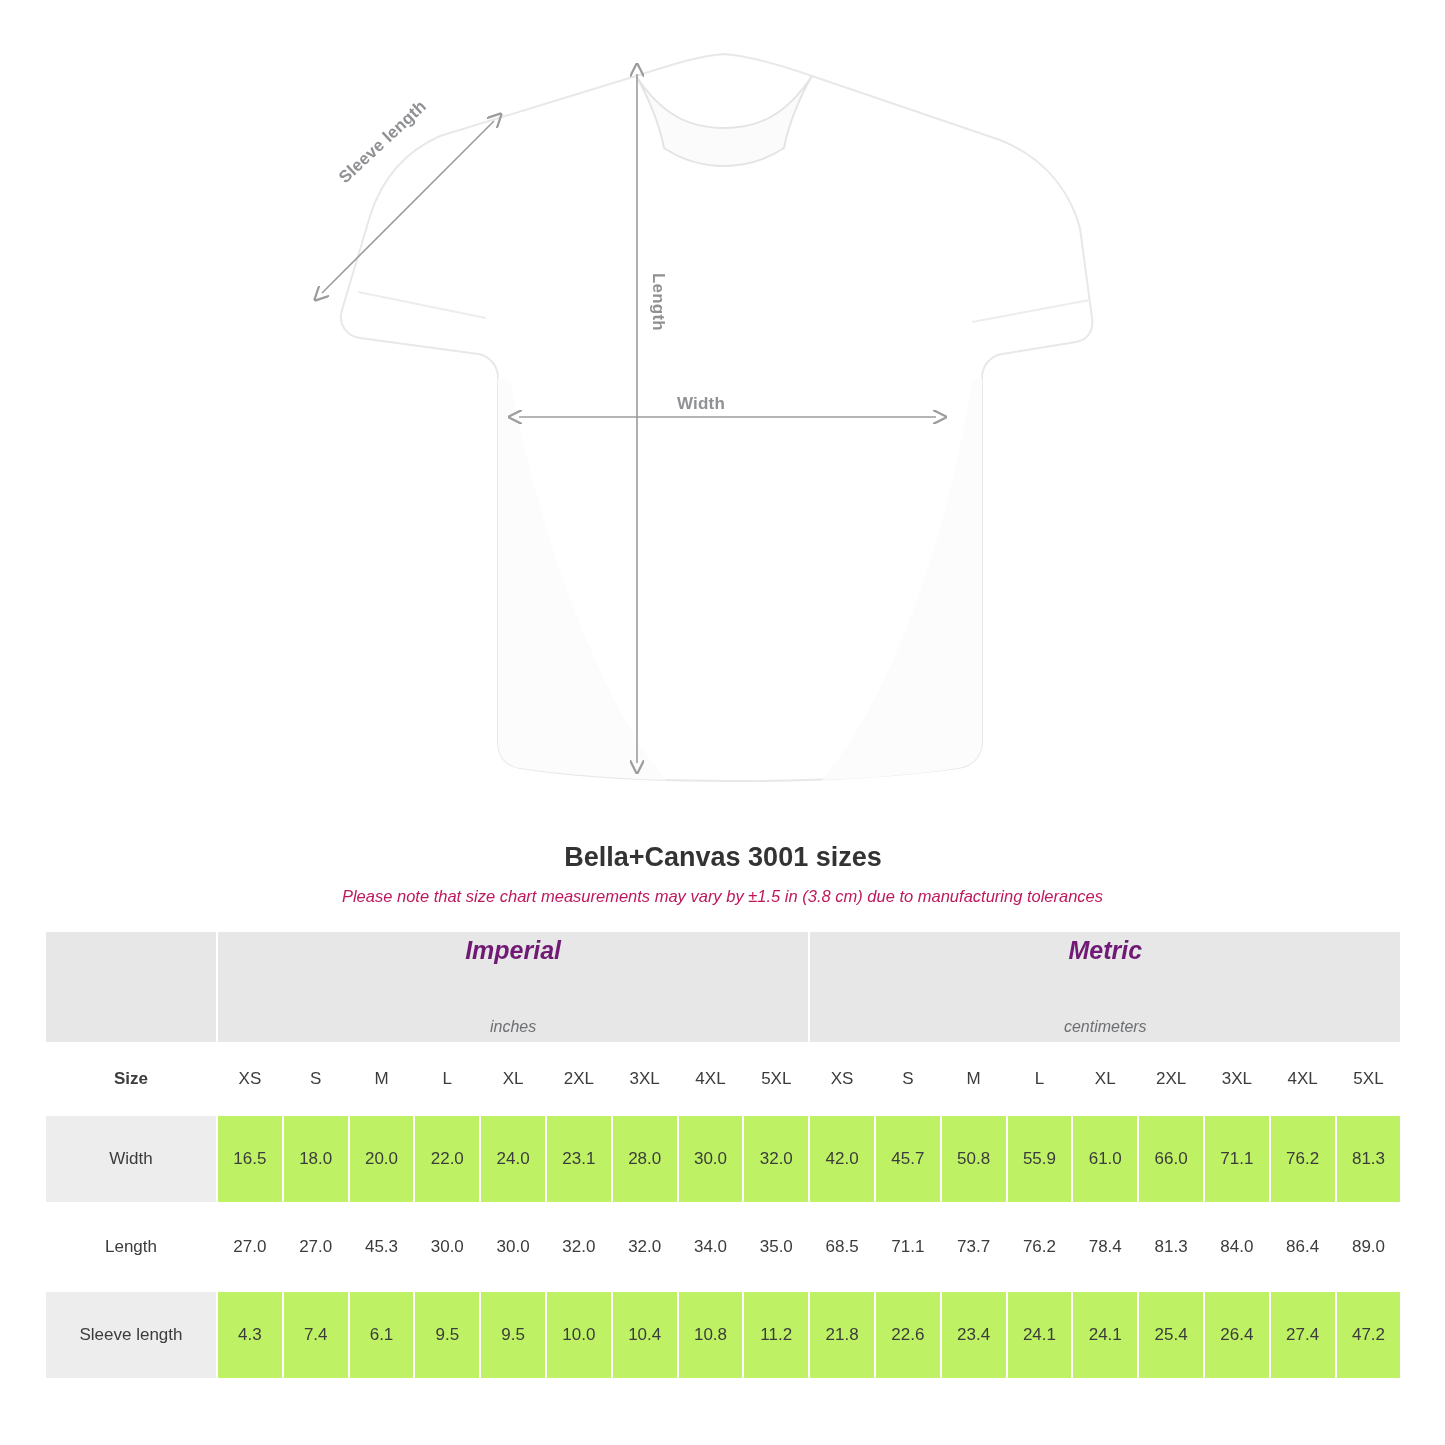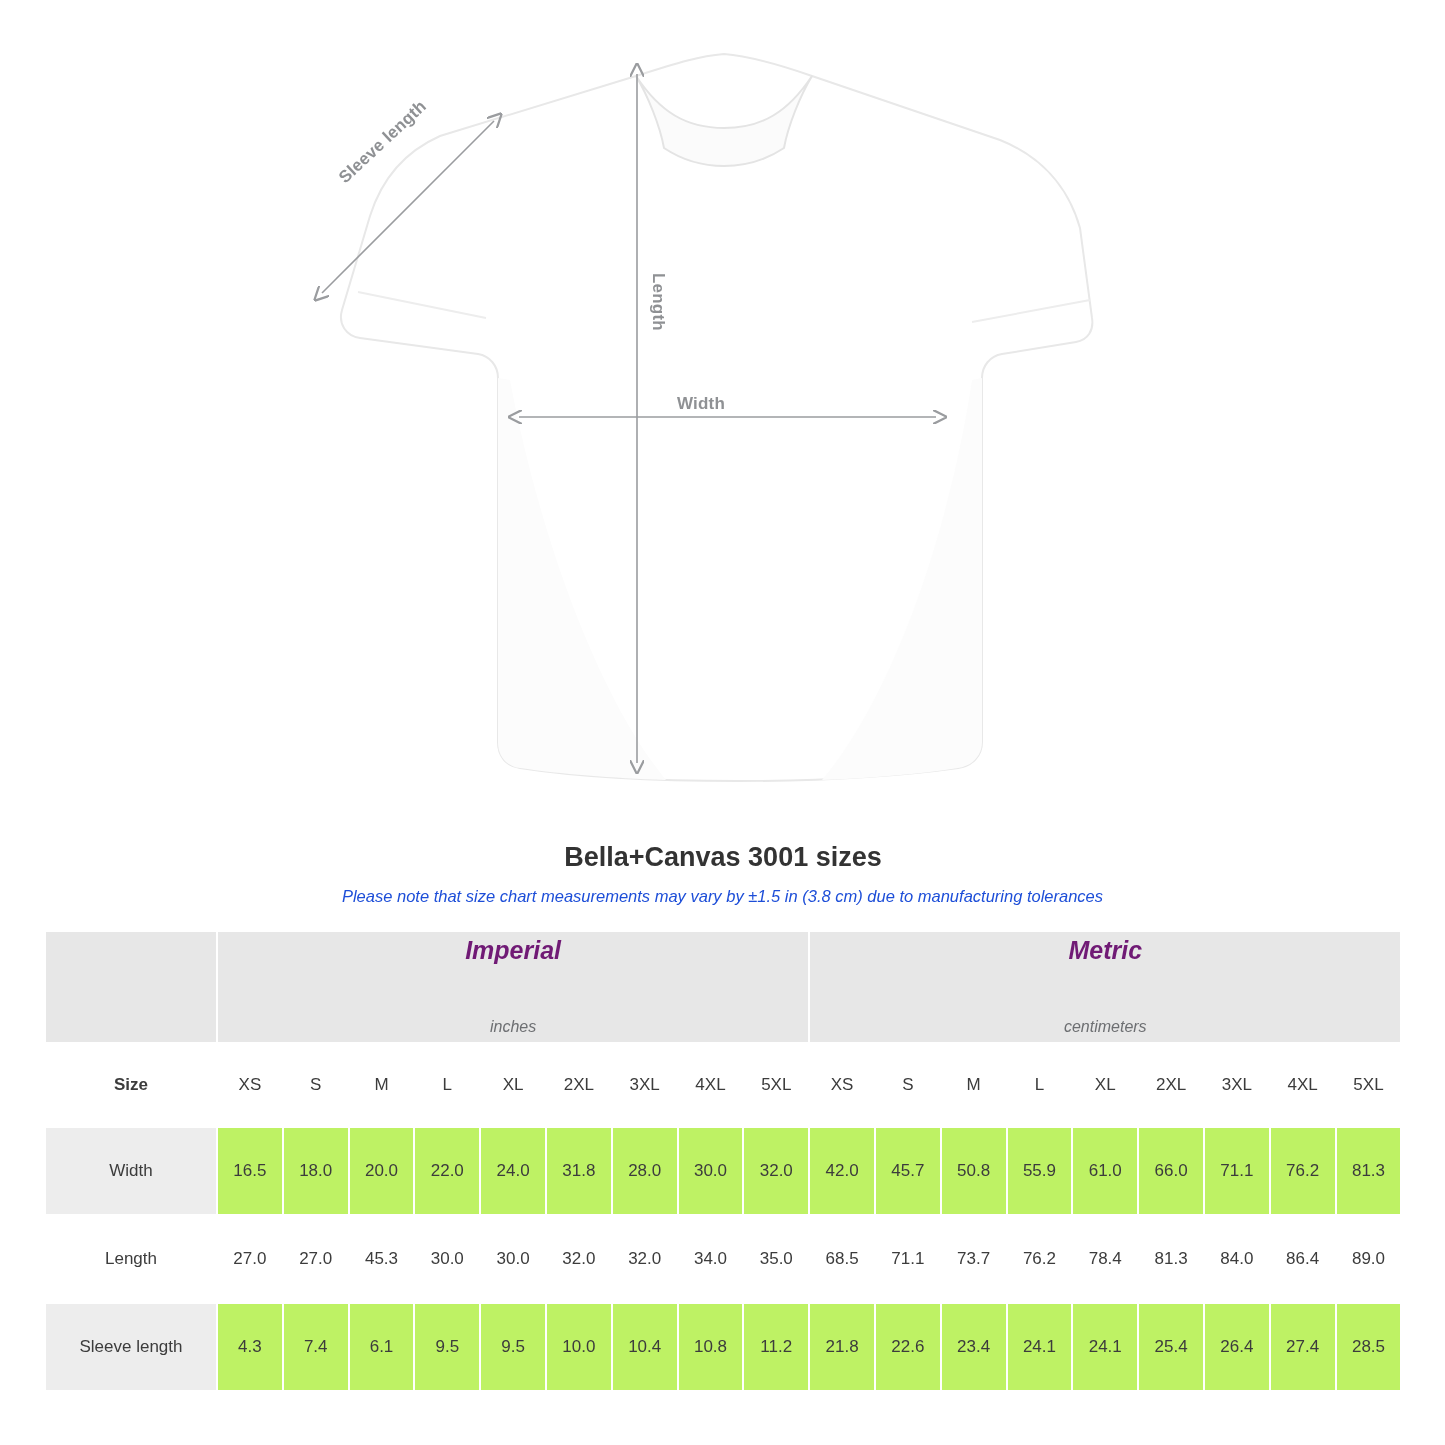--- a/index.html
+++ b/index.html
@@ -67,21 +67,21 @@
   }
   .chart-title {
     font-size: 27px;
     font-weight: bold;
     color: #333333;
     margin: 0 0 14px 1px;
   }
   .chart-note {
     font-size: 16.5px;
     font-style: italic;
-    color: #1d4ed8;
+    color: #be185d;
     margin: 0;
   }
 
   
   .table-wrap {
     margin: 24px 44px 0 44px;
   }
   table.size-table {
     border-collapse: collapse;
     width: 1357px;
@@ -111,21 +111,21 @@
   .unit-head .unit-sub {
     font-size: 16px;
     font-style: italic;
     color: #6d6f72;
     display: block;
     line-height: 1.6;
     margin-top: 48px;
   }
   .row-head {
     background: #eab308;
-    height: 84px;
+    height: 72px;
   }
   .row-head td {
     background: #ffffff;
     font-weight: bold;
     font-size: 18px;
     color: #3a3a3a;
   }
   .row-head td.col-label {
     font-weight: bold;
   }
@@ -258,21 +258,21 @@
           <td>5XL</td>
         </tr>
 
         <tr class="band band-a">
           <td class="col-label">Width</td>
           <td>16.5</td>
           <td>18.0</td>
           <td>20.0</td>
           <td>22.0</td>
           <td>24.0</td>
-          <td>31.8</td>
+          <td>23.1</td>
           <td>28.0</td>
           <td>30.0</td>
           <td>32.0</td>
           <td>42.0</td>
           <td>45.7</td>
           <td>50.8</td>
           <td>55.9</td>
           <td>61.0</td>
           <td>66.0</td>
           <td>71.1</td>
@@ -314,19 +314,19 @@
           <td>10.8</td>
           <td>11.2</td>
           <td>21.8</td>
           <td>22.6</td>
           <td>23.4</td>
           <td>24.1</td>
           <td>24.1</td>
           <td>25.4</td>
           <td>26.4</td>
           <td>27.4</td>
-          <td>28.5</td>
+          <td>47.2</td>
         </tr>
       </tbody>
     </table>
   </div>
 
 </div>
 
 </body></html>

